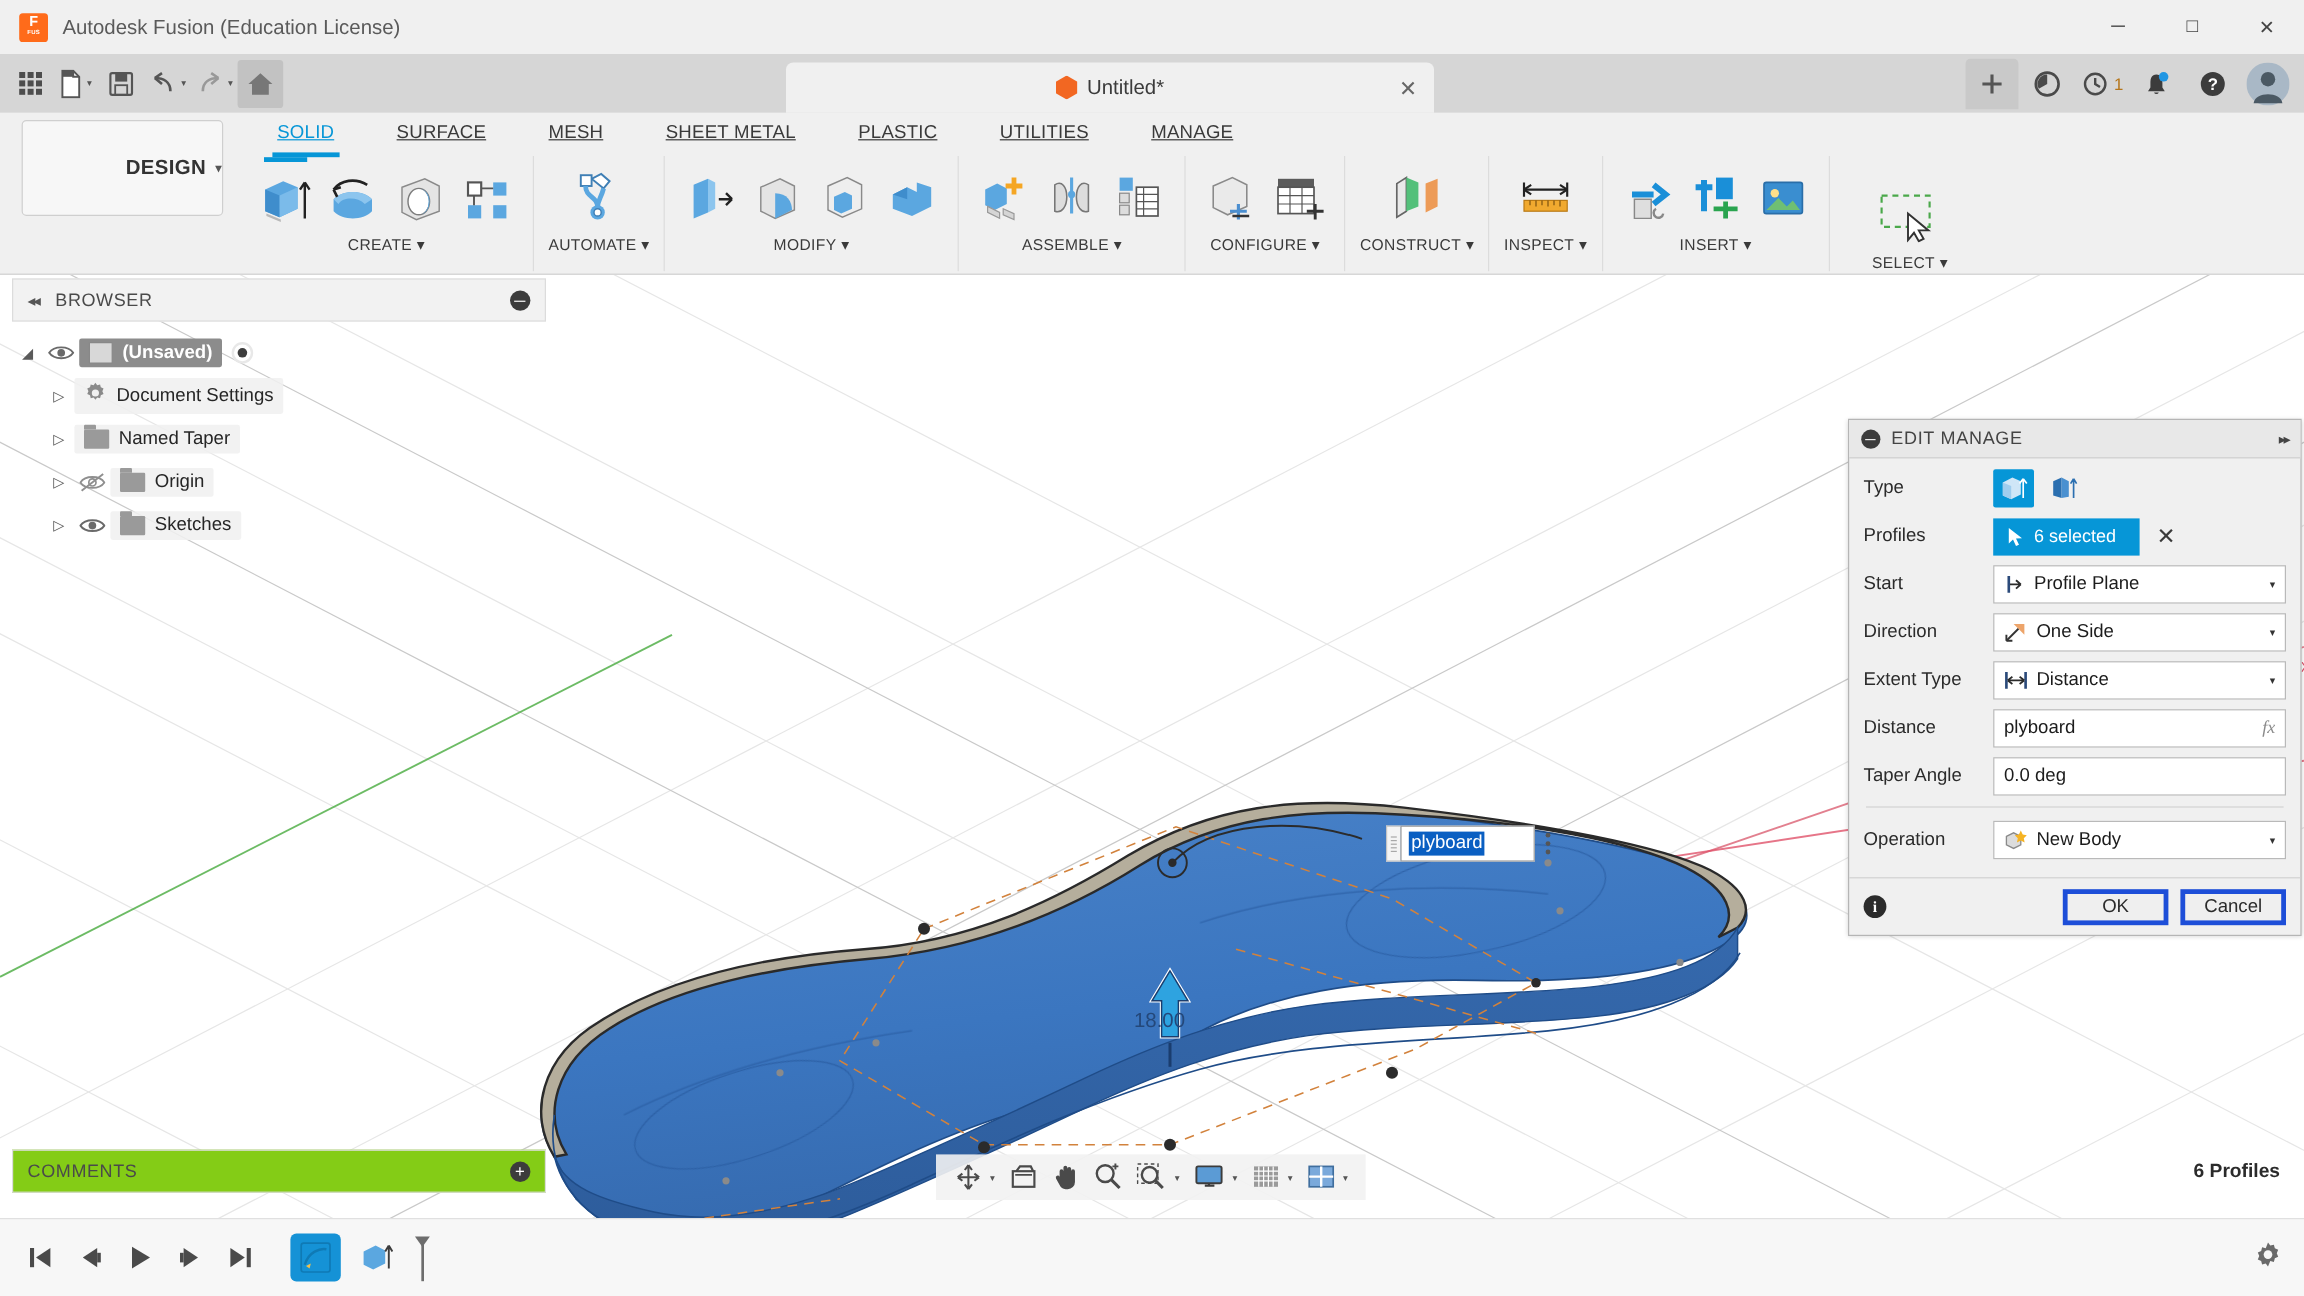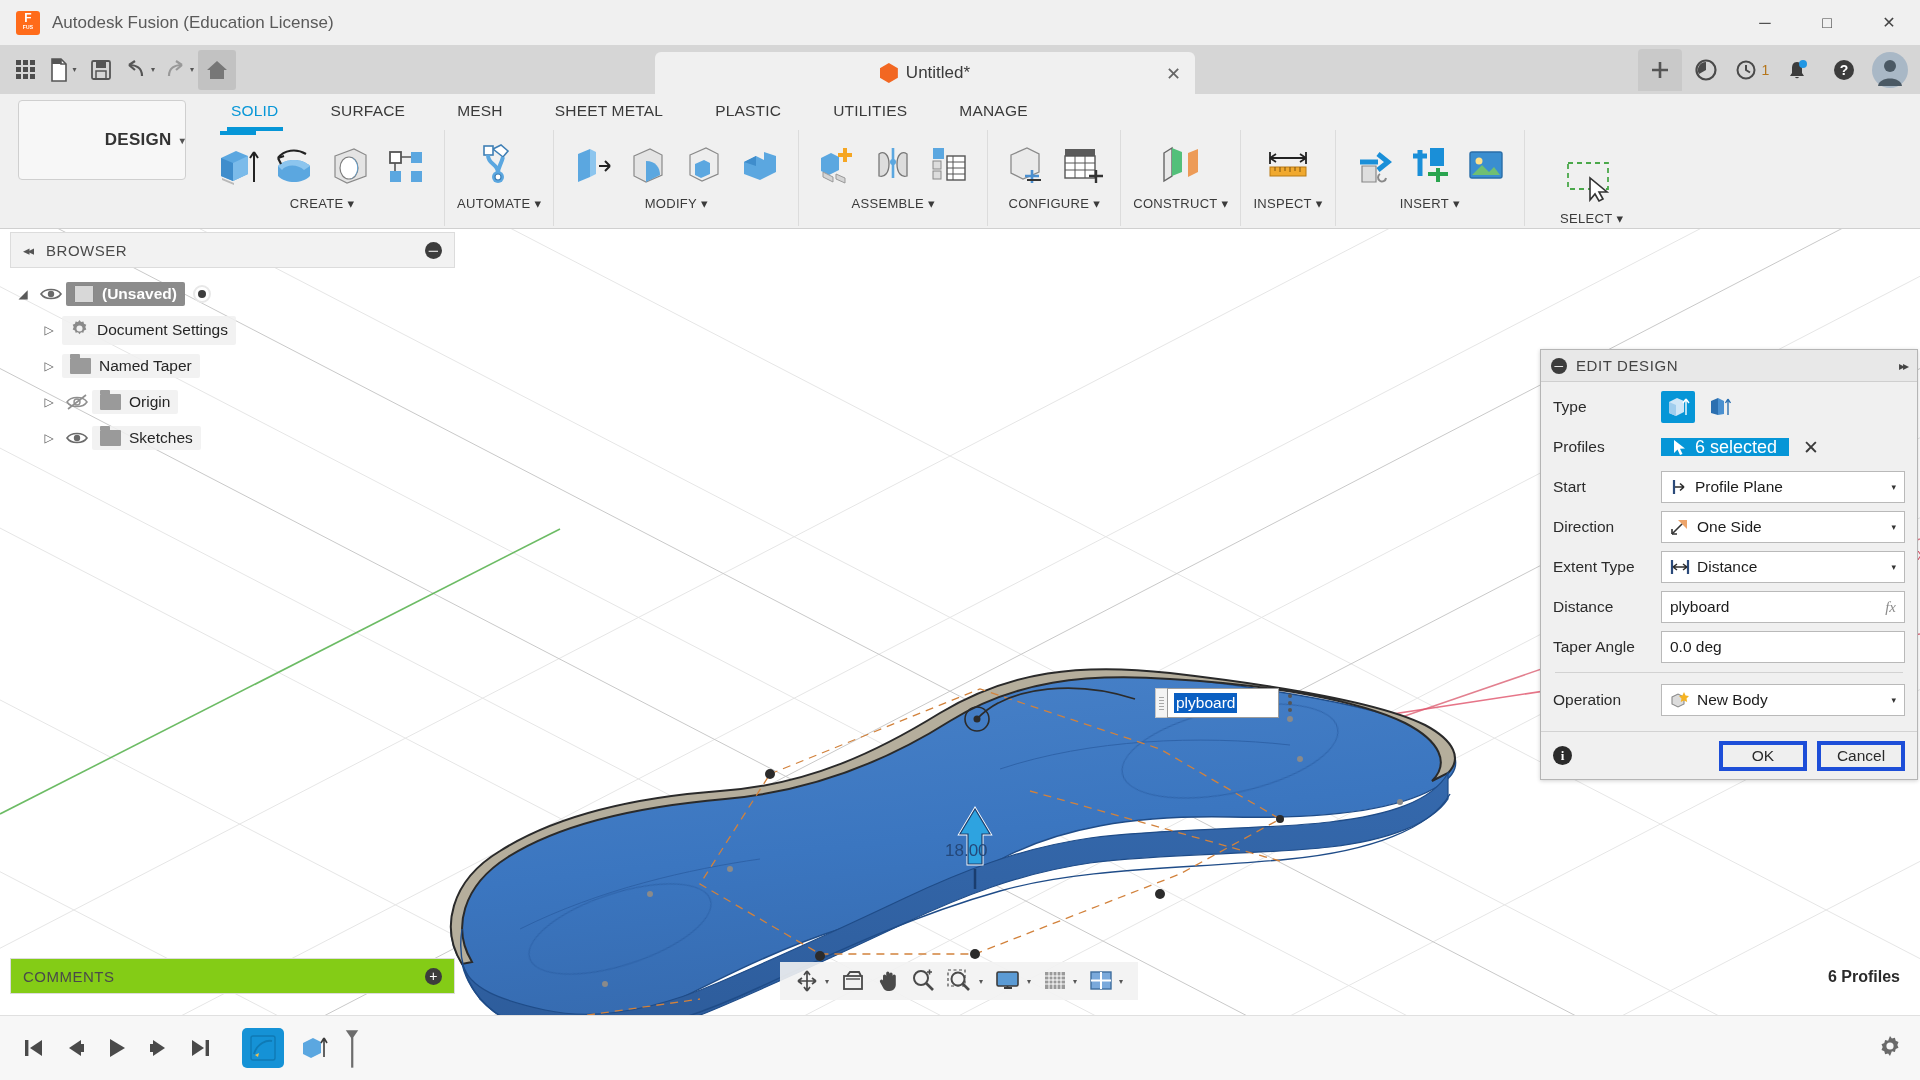--- a/index.html
+++ b/index.html
@@ -103,21 +103,21 @@
     background: #f7f7f7; border: 1px solid #cfcfcf; border-radius: 4px;
     display: flex; align-items: center; justify-content: flex-end;
     font-size: 17px; font-weight: bold; color: #333; letter-spacing: .3px;
   }
   .tabs-row {
     position: absolute; left: 205px; top: 0; height: 34px;
     display: flex; align-items: center; gap: 0px;
   }
   .rtab {
     font-size: 15.5px; color: #3a3a3a; padding: 0 26px; height: 34px;
-    display: flex; align-items: center; position: relative; letter-spacing: .2px;
+    display: flex; align-items: center; position: relative; letter-spacing: .2px; text-decoration: underline;
   }
   .rtab.active { color: #0696d7; }
   .rtab.active::after {
     content: ''; position: absolute; left: 22px; right: 22px; bottom: -3px;
     height: 4px; background: #0696d7;
   }
   .panels-row {
     position: absolute; left: 200px; top: 36px; right: 0; height: 98px;
     display: flex; align-items: flex-start;
   }
@@ -227,23 +227,23 @@
   .dlg-body { padding: 10px 12px 6px 12px; }
   .row { display: flex; align-items: center; margin-bottom: 10px; height: 30px; }
   .row .lbl { width: 108px; font-size: 15.5px; color: #2b2b2b; }
   .type-btns { display: flex; gap: 8px; }
   .type-btn {
     width: 34px; height: 32px; display: flex; align-items: center; justify-content: center;
     border-radius: 2px;
   }
   .type-btn.sel { background: #0696d7; }
   .sel-chip {
-    background: #0696d7; color: #fff; height: 18px; min-width: 122px;
+    background: #0696d7; color: #fff; height: 31px; min-width: 122px;
     display: flex; align-items: center; gap: 8px; padding: 0 12px;
-    font-size: 18px;
+    font-size: 15px;
   }
   .clearx { margin-left: 14px; font-size: 19px; color: #3a3a3a; }
   .field {
     flex: 1; height: 32px; background: #fff; border: 1px solid #b9b9b9;
     display: flex; align-items: center; padding: 0 8px; gap: 7px;
     font-size: 15.5px; color: #1c1c1c;
   }
   .field .dd { margin-left: auto; font-size: 9px; color: #333; }
   .field .fx { margin-left: auto; font-style: italic; color: #8b8b8b; font-size: 15px; font-family: "Liberation Serif", serif;}
   .dlg-sep { height: 1px; background: #d2d2d2; margin: 4px 2px 12px 2px; }
@@ -928,21 +928,21 @@
   </div>
 
   <div class="comments">
     <span>COMMENTS</span>
     <span class="plus">+</span>
   </div>
 
   <div class="dialog">
     <div class="dlg-title">
       <span class="minus">─</span>
-      <span>EDIT DESIGN</span>
+      <span>EDIT MANAGE</span>
       <span class="expand">▸▸</span>
     </div>
     <div class="dlg-body">
 
       <div class="row">
         <div class="lbl">Type</div>
         <div class="type-btns">
           <div class="type-btn sel">
             <svg width="24" height="24" viewBox="0 0 24 24">
                 <path d="M3 7 L11 3 L18 6 L18 17 L10 21 L3 18 Z" fill="#cfe6f7"></path>

